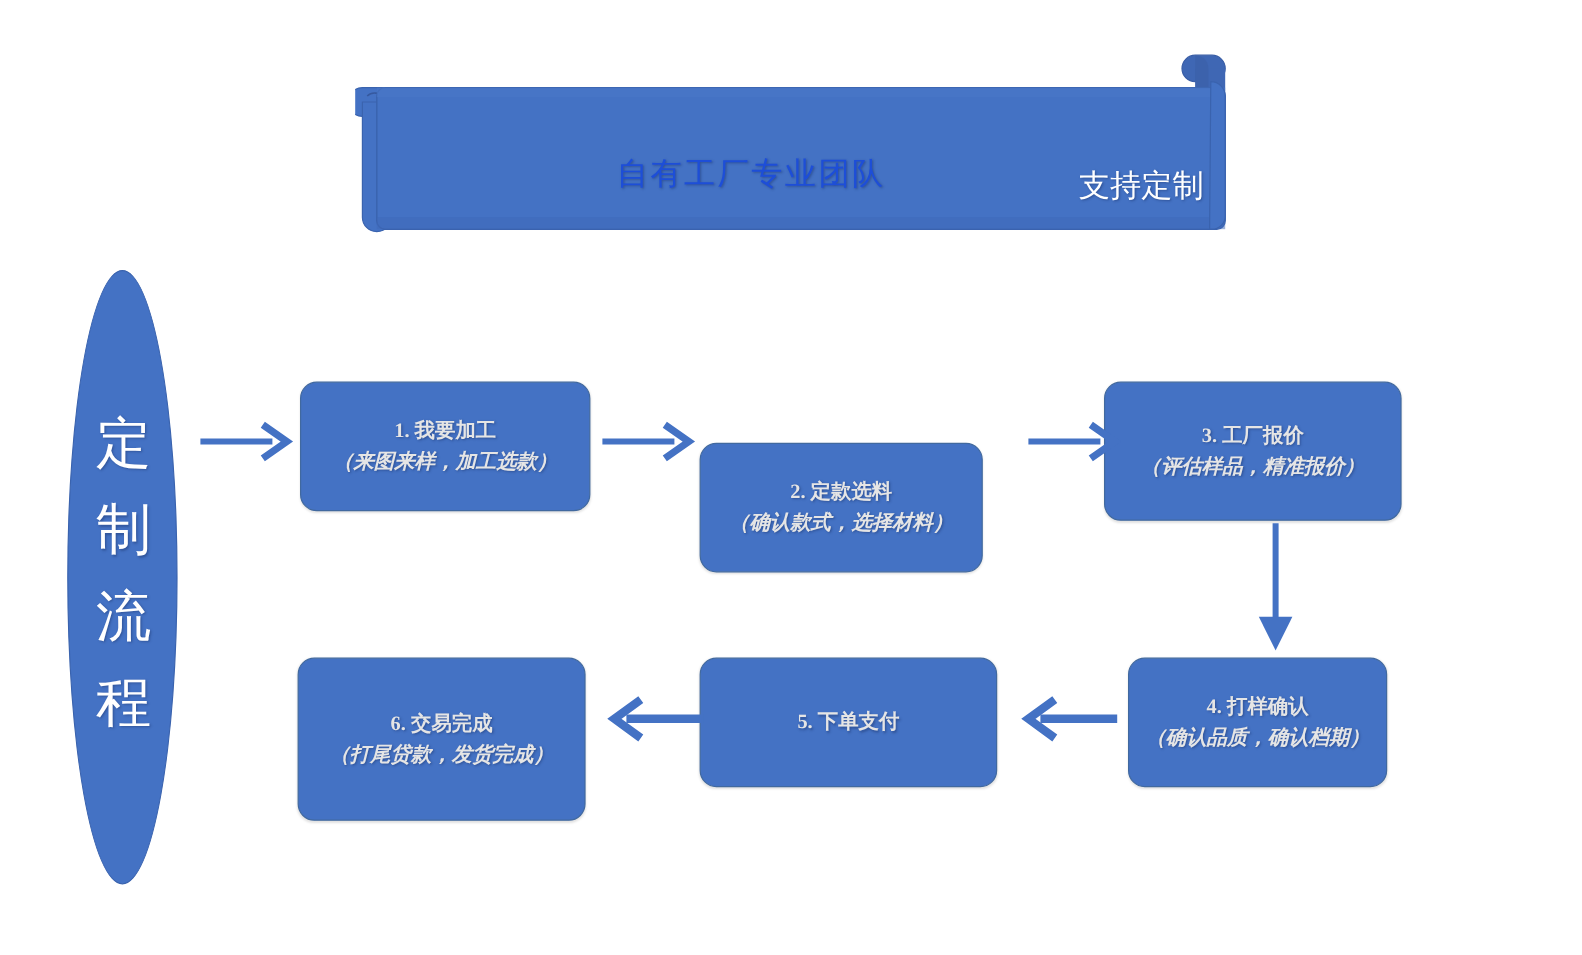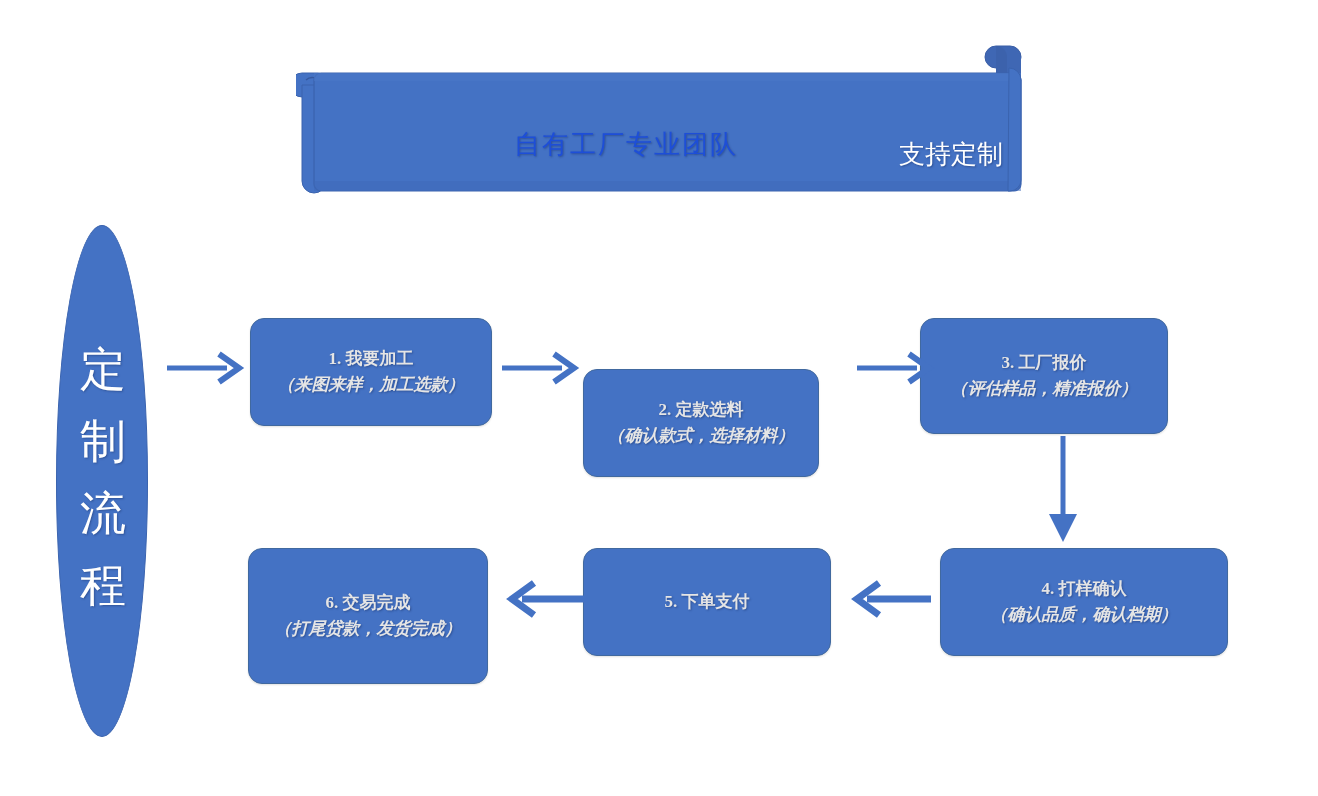--- a/index.html
+++ b/index.html
@@ -111,21 +111,21 @@
     font-weight: bold;
     line-height: 26px;
     white-space: nowrap;
     text-shadow: 1px 1px 2px rgba(20,40,90,0.45);
     font-style: italic;
   }
 
   .n1 { left:250px; top:318px; width:242px; height:108px; }
   .n2 { left:583px; top:336px; width:236px; height:108px;margin-top:33px; }
   .n3 { left:920px; top:318px; width:248px; height:116px; }
-  .n4 { left:940px; top:548px; width:288px; height:108px; }
+  .n4 { left:940px; top:548px; width:216px; height:108px; }
   .n5 { left:583px; top:548px; width:248px; height:108px; }
   .n6 { left:248px; top:548px; width:240px; height:136px; }
 
   
   .arrow { position: absolute; }
 </style>
 </head>
 <body>
 
 <div id="canvas">

